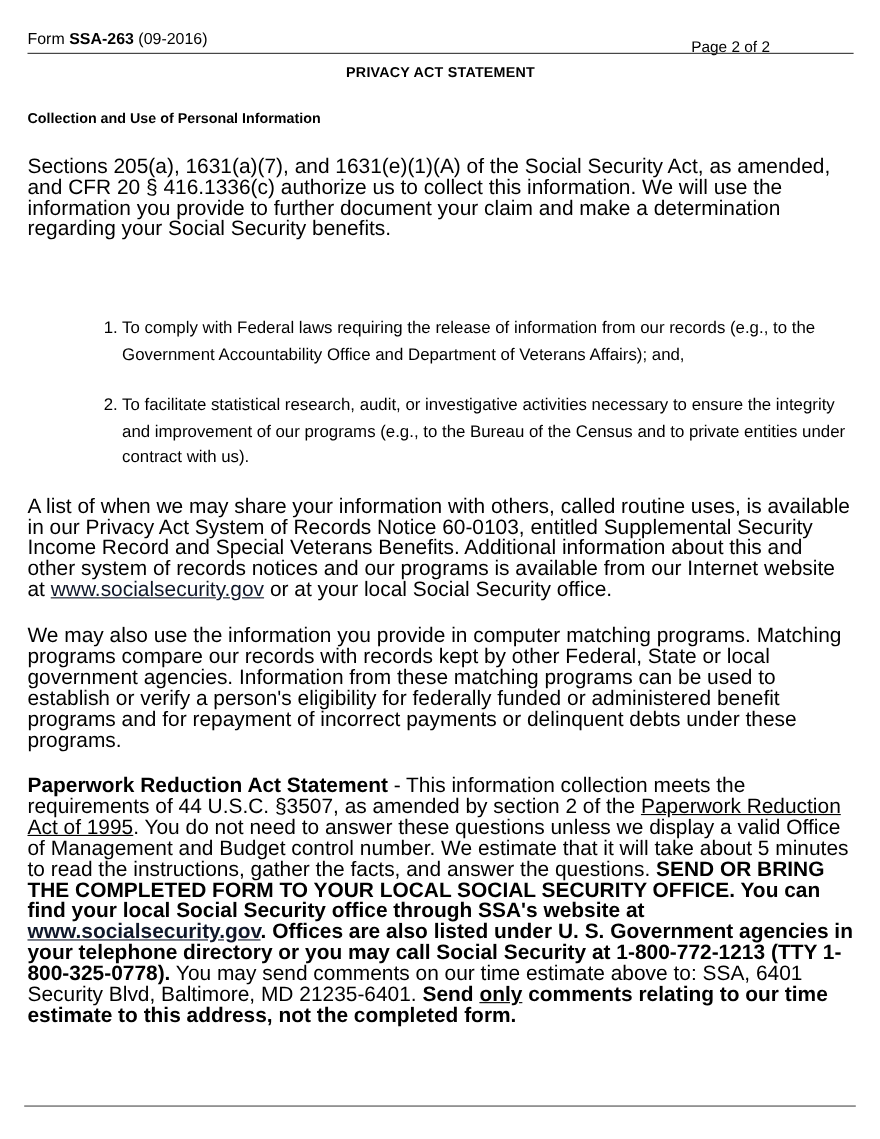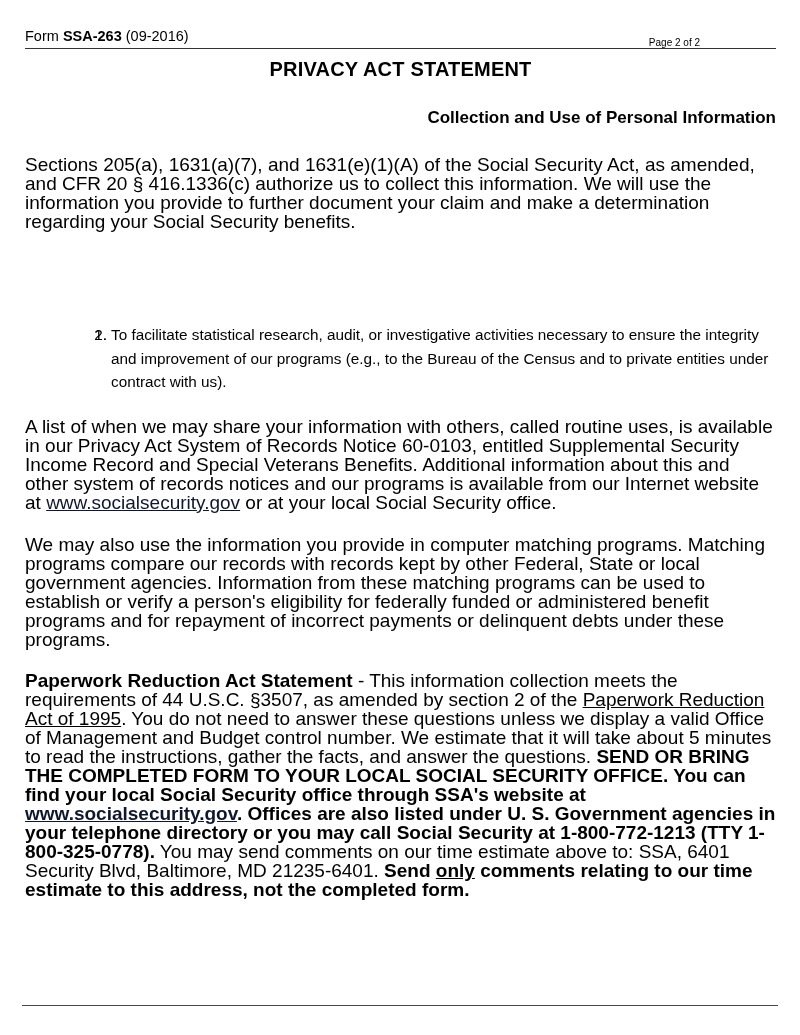--- a/index.html
+++ b/index.html
@@ -35,21 +35,21 @@
     top: 28px;
     font-size: 14.5px;
     line-height: 16px;
     white-space: nowrap;
   }
   .form-id .bold { font-weight: bold; }
   .page-num {
     position: absolute;
     right: 24px;
     top: 35px;
-    font-size: 10px;
+    font-size: 14px;
     line-height: 15px;
     white-space: nowrap;
   }
   .header-rule {
     position: absolute;
     left: 25px;
     top: 48px;
     width: 751px;
     height: 0;
     border-top: 1.4px solid #333333;
@@ -57,29 +57,29 @@
 
   
   .content {
     position: absolute;
     left: 25px;
     top: 52px;
     width: 751px;
   }
   .title-main {
     text-align: center;
-    font-size: 20px;
+    font-size: 13px;
     font-weight: bold;
     letter-spacing: 0.2px;
     margin: 6px 0 0 0;
     padding: 0;
   }
   .title-sub {
-    text-align: right;
-    font-size: 17px;
+    text-align: left;
+    font-size: 13px;
     font-weight: bold;
     margin: 27px 0 0 0;
     padding: 0;
   }
   p.para {
     font-size: 19px;
     line-height: 19px;
     margin: 0;
     padding: 0;
     text-align: left;
@@ -155,20 +155,21 @@
     <p class="para">Sections 205(a), 1631(a)(7), and 1631(e)(1)(A) of the Social Security Act, as amended, and CFR 20 § 416.1336(c) authorize us to collect this information. We will use the information you provide to further document your claim and make a determination regarding your Social Security benefits.</p>
 
     <div class="gap-2"></div>
 
     <div class="gap-2"></div>
 
     <div class="gap-2"></div>
     <ol class="numlist">
       <li>
         <span class="marker">1.</span>
+        <span class="li-text">To comply with Federal laws requiring the release of information from our records (e.g., to the Government Accountability Office and Department of Veterans Affairs); and,</span>
       </li>
       <li>
         <span class="marker">2.</span>
         <span class="li-text">To facilitate statistical research, audit, or investigative activities necessary to ensure the integrity and improvement of our programs (e.g., to the Bureau of the Census and to private entities under contract with us).</span>
       </li>
     </ol>
 
     <div class="gap-2"></div>
     <p class="para"><span>A list of when we may share your information with others, called routine uses, is available in our Privacy Act System of Records Notice 60-0103, entitled Supplemental Security Income Record and Special Veterans Benefits. Additional information about this and other system of records notices and our programs is available from our Internet website at </span><a class="link" href="#">www.socialsecurity.gov</a><span> or at your local Social Security office.</span></p>
 

